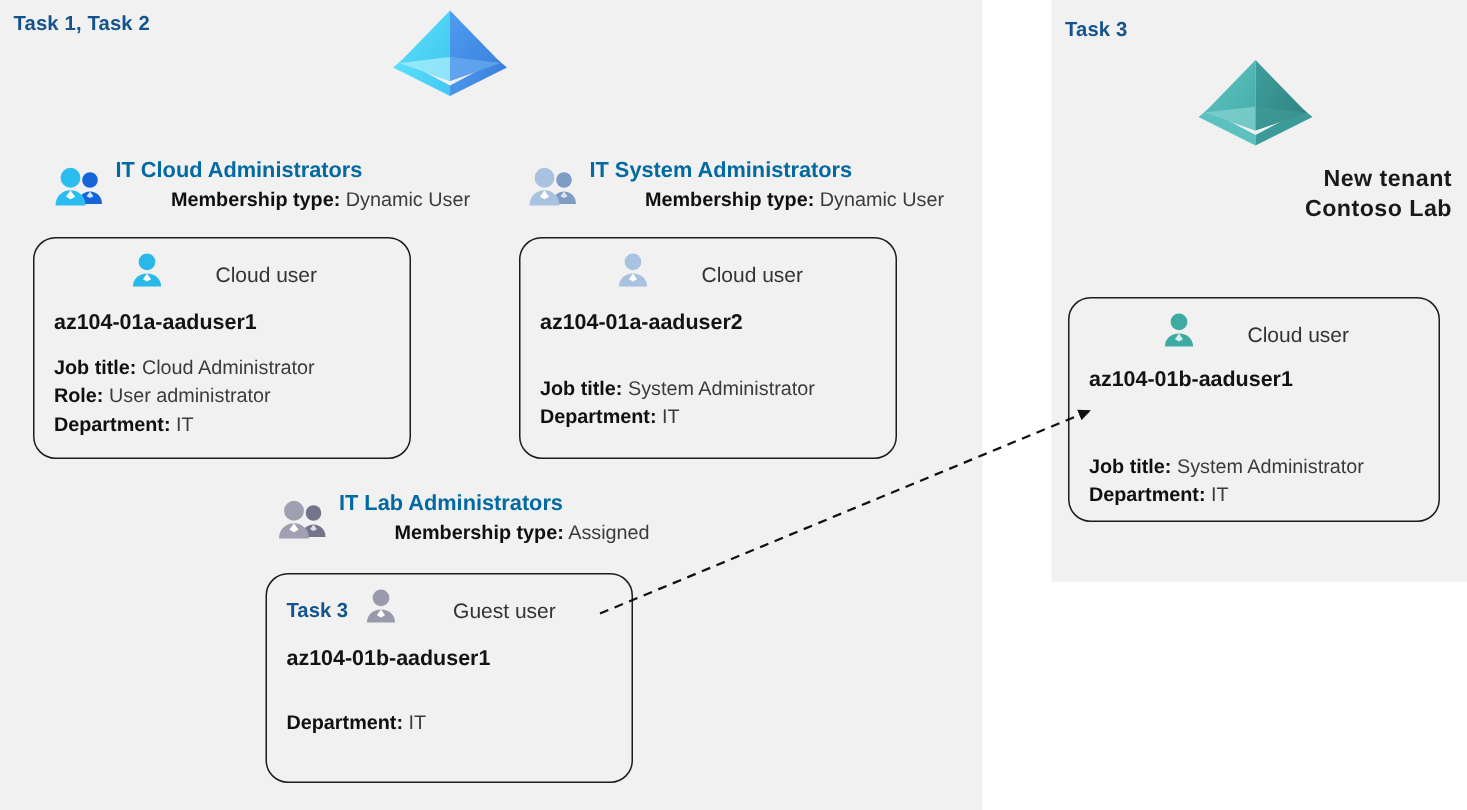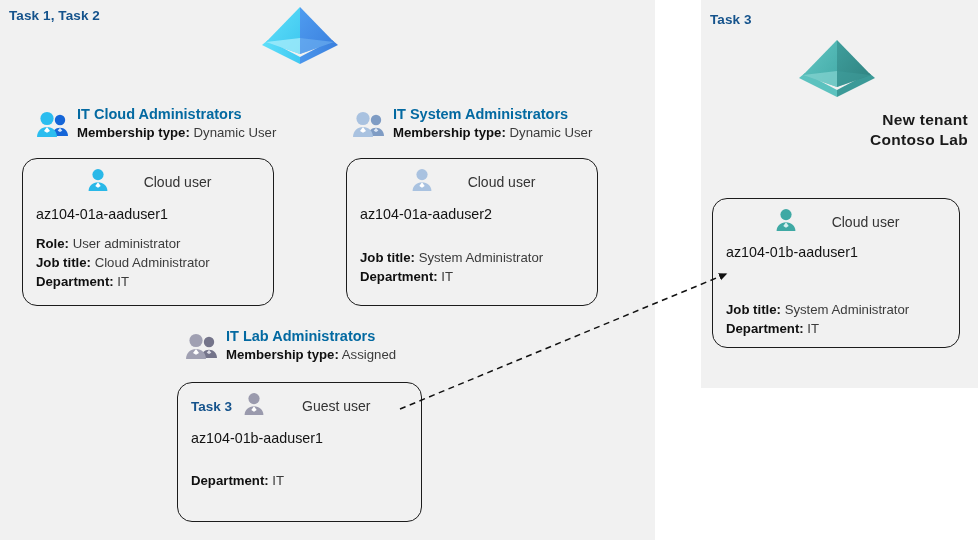--- a/index.html
+++ b/index.html
@@ -71,21 +71,21 @@
     font-size: 14.5px;
     font-weight: bold;
     color: #0369a1;
     white-space: nowrap;
   }
   .group-sub {
     font-size: 13.2px;
     color: #3b3b3b;
     white-space: nowrap;
   }
-  .group-sub b { color: #101010; font-weight: bold; }
+  .group-sub b { color: #101010; font-weight: bold; margin-left: 37px; }
 
   
   .user-card {
     position: absolute;
     border: 1.4px solid #1c1c1c;
     border-radius: 15px;
     background: transparent;
   }
   #card-aaduser1      { left: 22px;  top: 158px; width: 252px; height: 148px; }
   #card-aaduser2      { left: 346px; top: 158px; width: 252px; height: 148px; }
@@ -107,21 +107,21 @@
   }
   .card-head .task-inline {
     font-size: 13.5px;
     font-weight: bold;
     color: #15538c;
     margin-right: 2px;
   }
 
   .card-username {
     font-size: 14.3px;
-    font-weight: normal;
+    font-weight: bold;
     color: #131313;
     padding-left: 13px;
     margin-top: 9px;
     white-space: nowrap;
   }
   #card-new-aaduser1 .card-username { margin-top: 7px; }
 
   .card-attrs {
     padding-left: 13px;
     line-height: 1.45;
@@ -274,26 +274,26 @@
         <circle cx="13" cy="7.6" r="5.6" fill="#29b8e8"></circle>
         <path d="M3.6 24c0-5.2 4.2-8.7 9.4-8.7s9.4 3.5 9.4 8.7z" fill="#29b8e8"></path>
         <path d="M13 15.3l-2.7 3.8 2.7 1.6 2.7-1.6z" fill="#ffffff"></path>
       </svg>
     </span>
     <span class="kind-label">Cloud user</span>
   </div>
   <div class="card-username">az104-01a-aaduser1</div>
   <div class="card-attrs">
     <div class="attr-line">
+      <b>Job title:</b>
+      <span>Cloud Administrator</span>
+    </div>
+    <div class="attr-line">
       <b>Role:</b>
       <span>User administrator</span>
-    </div>
-    <div class="attr-line">
-      <b>Job title:</b>
-      <span>Cloud Administrator</span>
     </div>
     <div class="attr-line">
       <b>Department:</b>
       <span>IT</span>
     </div>
   </div>
 </div>
 
 <div class="user-card" id="card-aaduser2">
   <div class="card-head">

